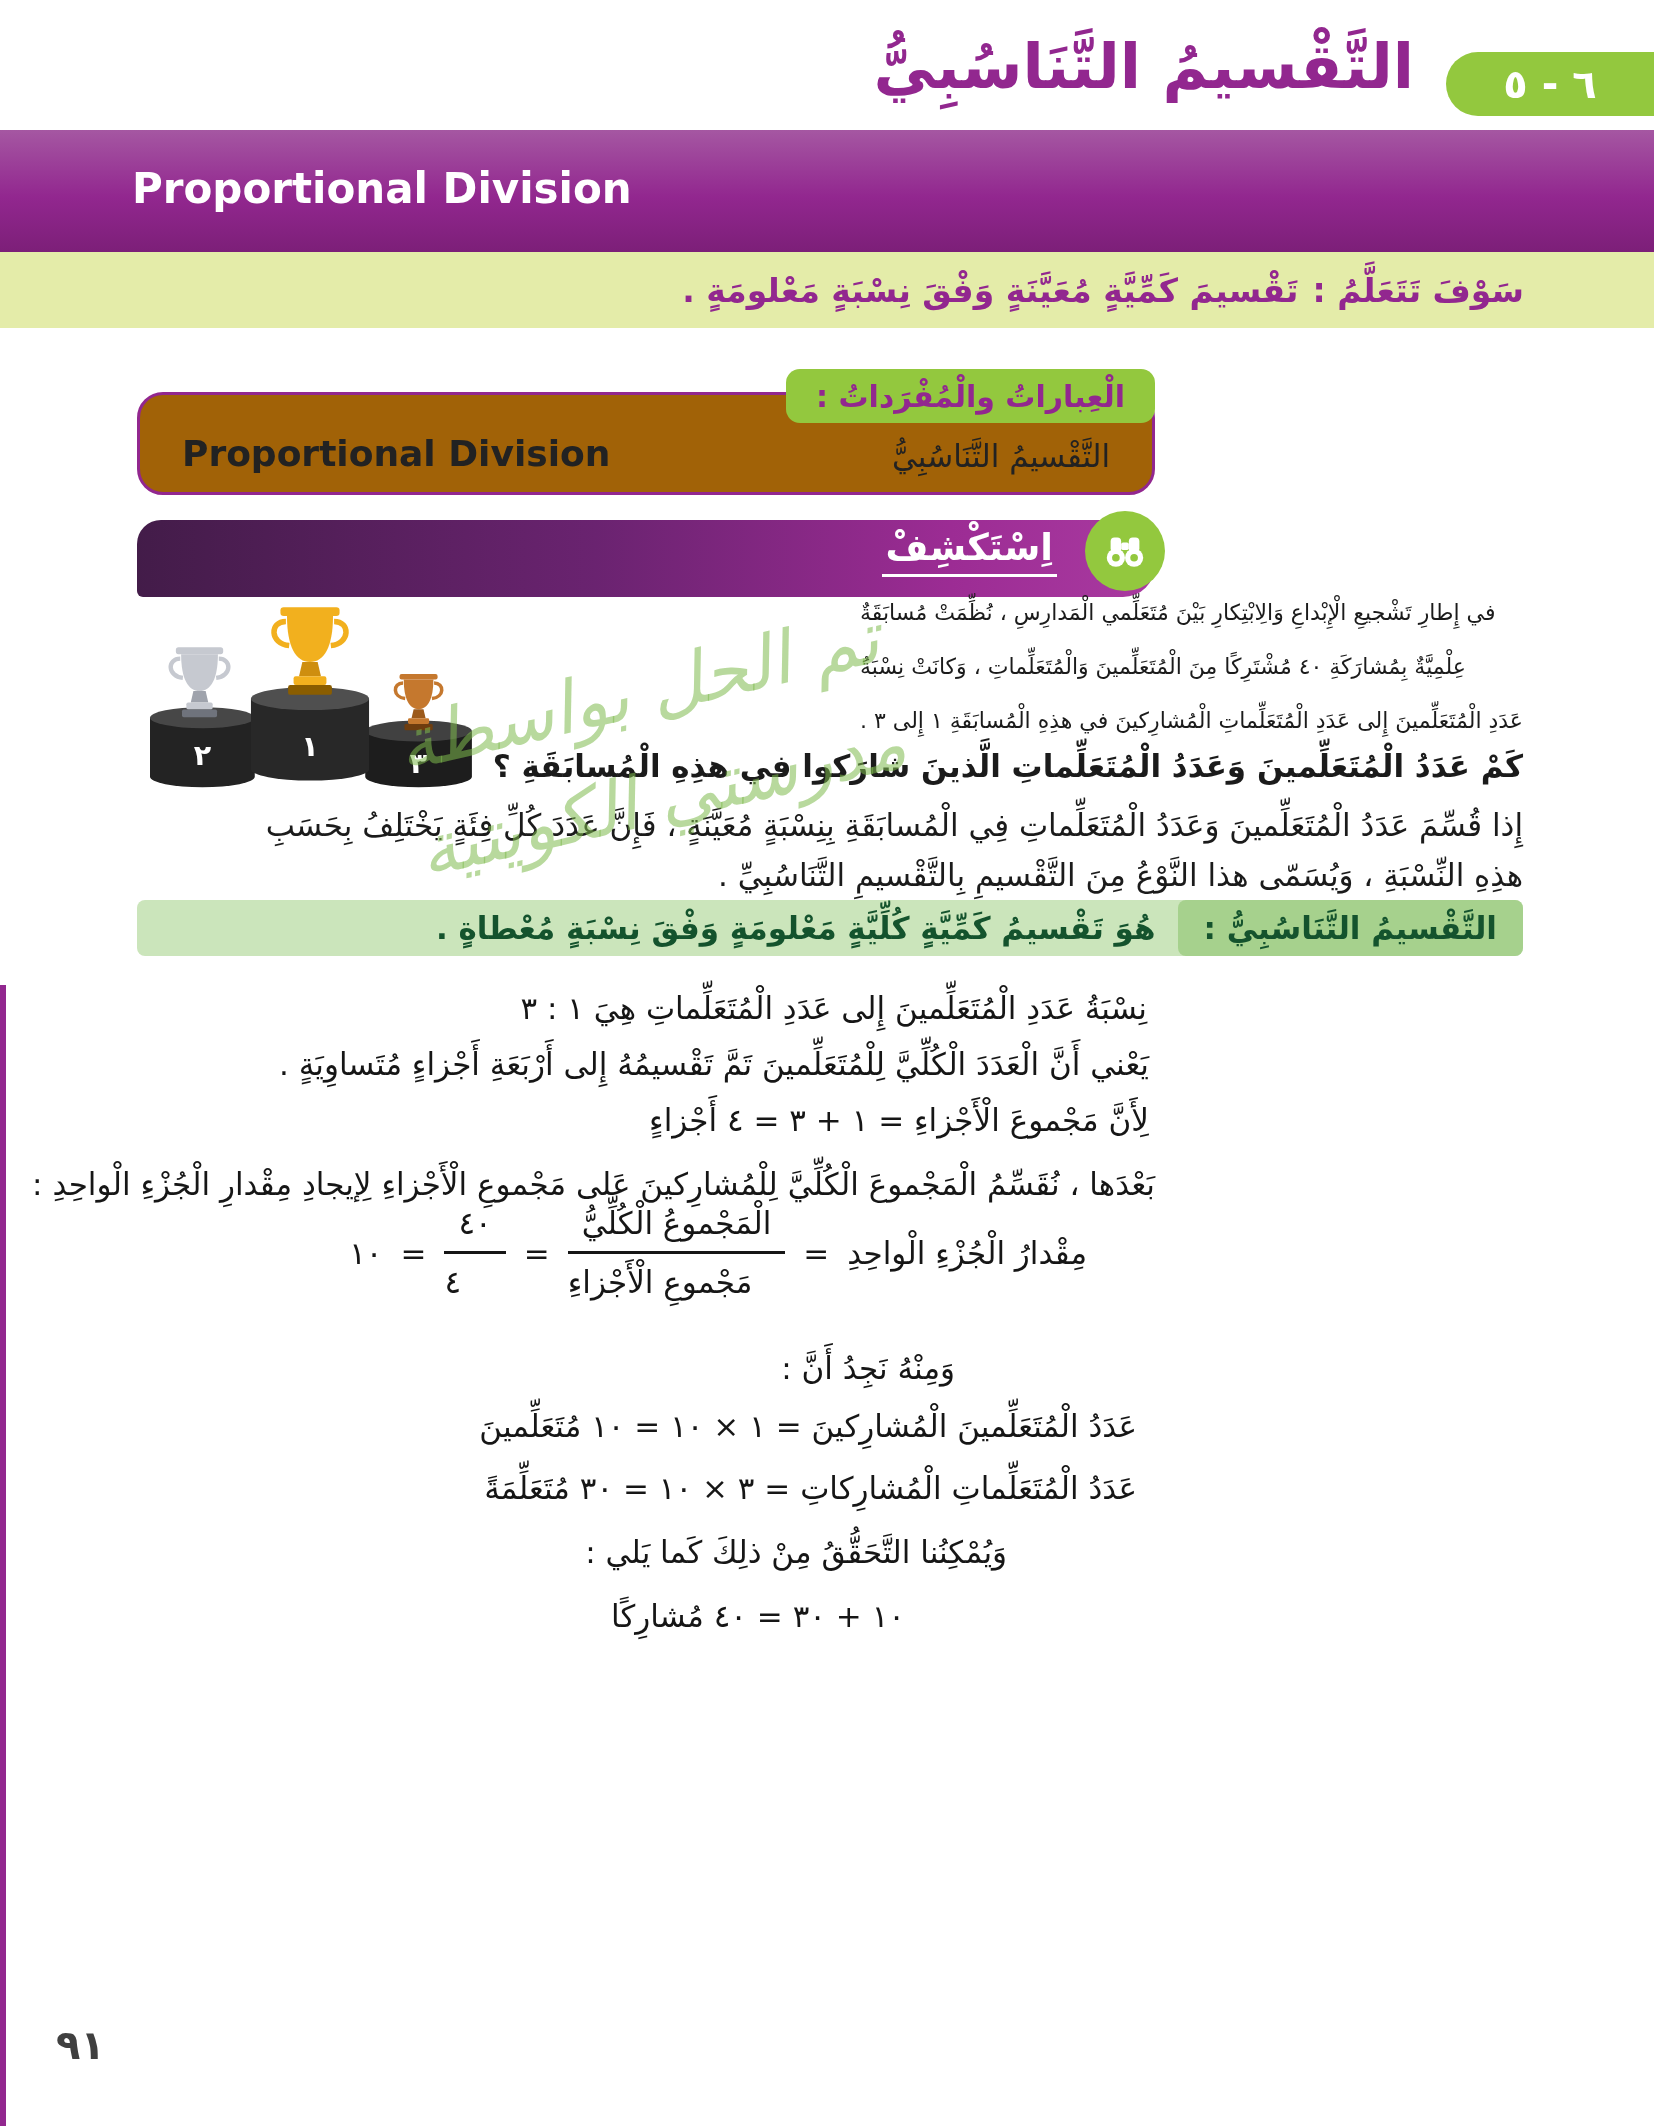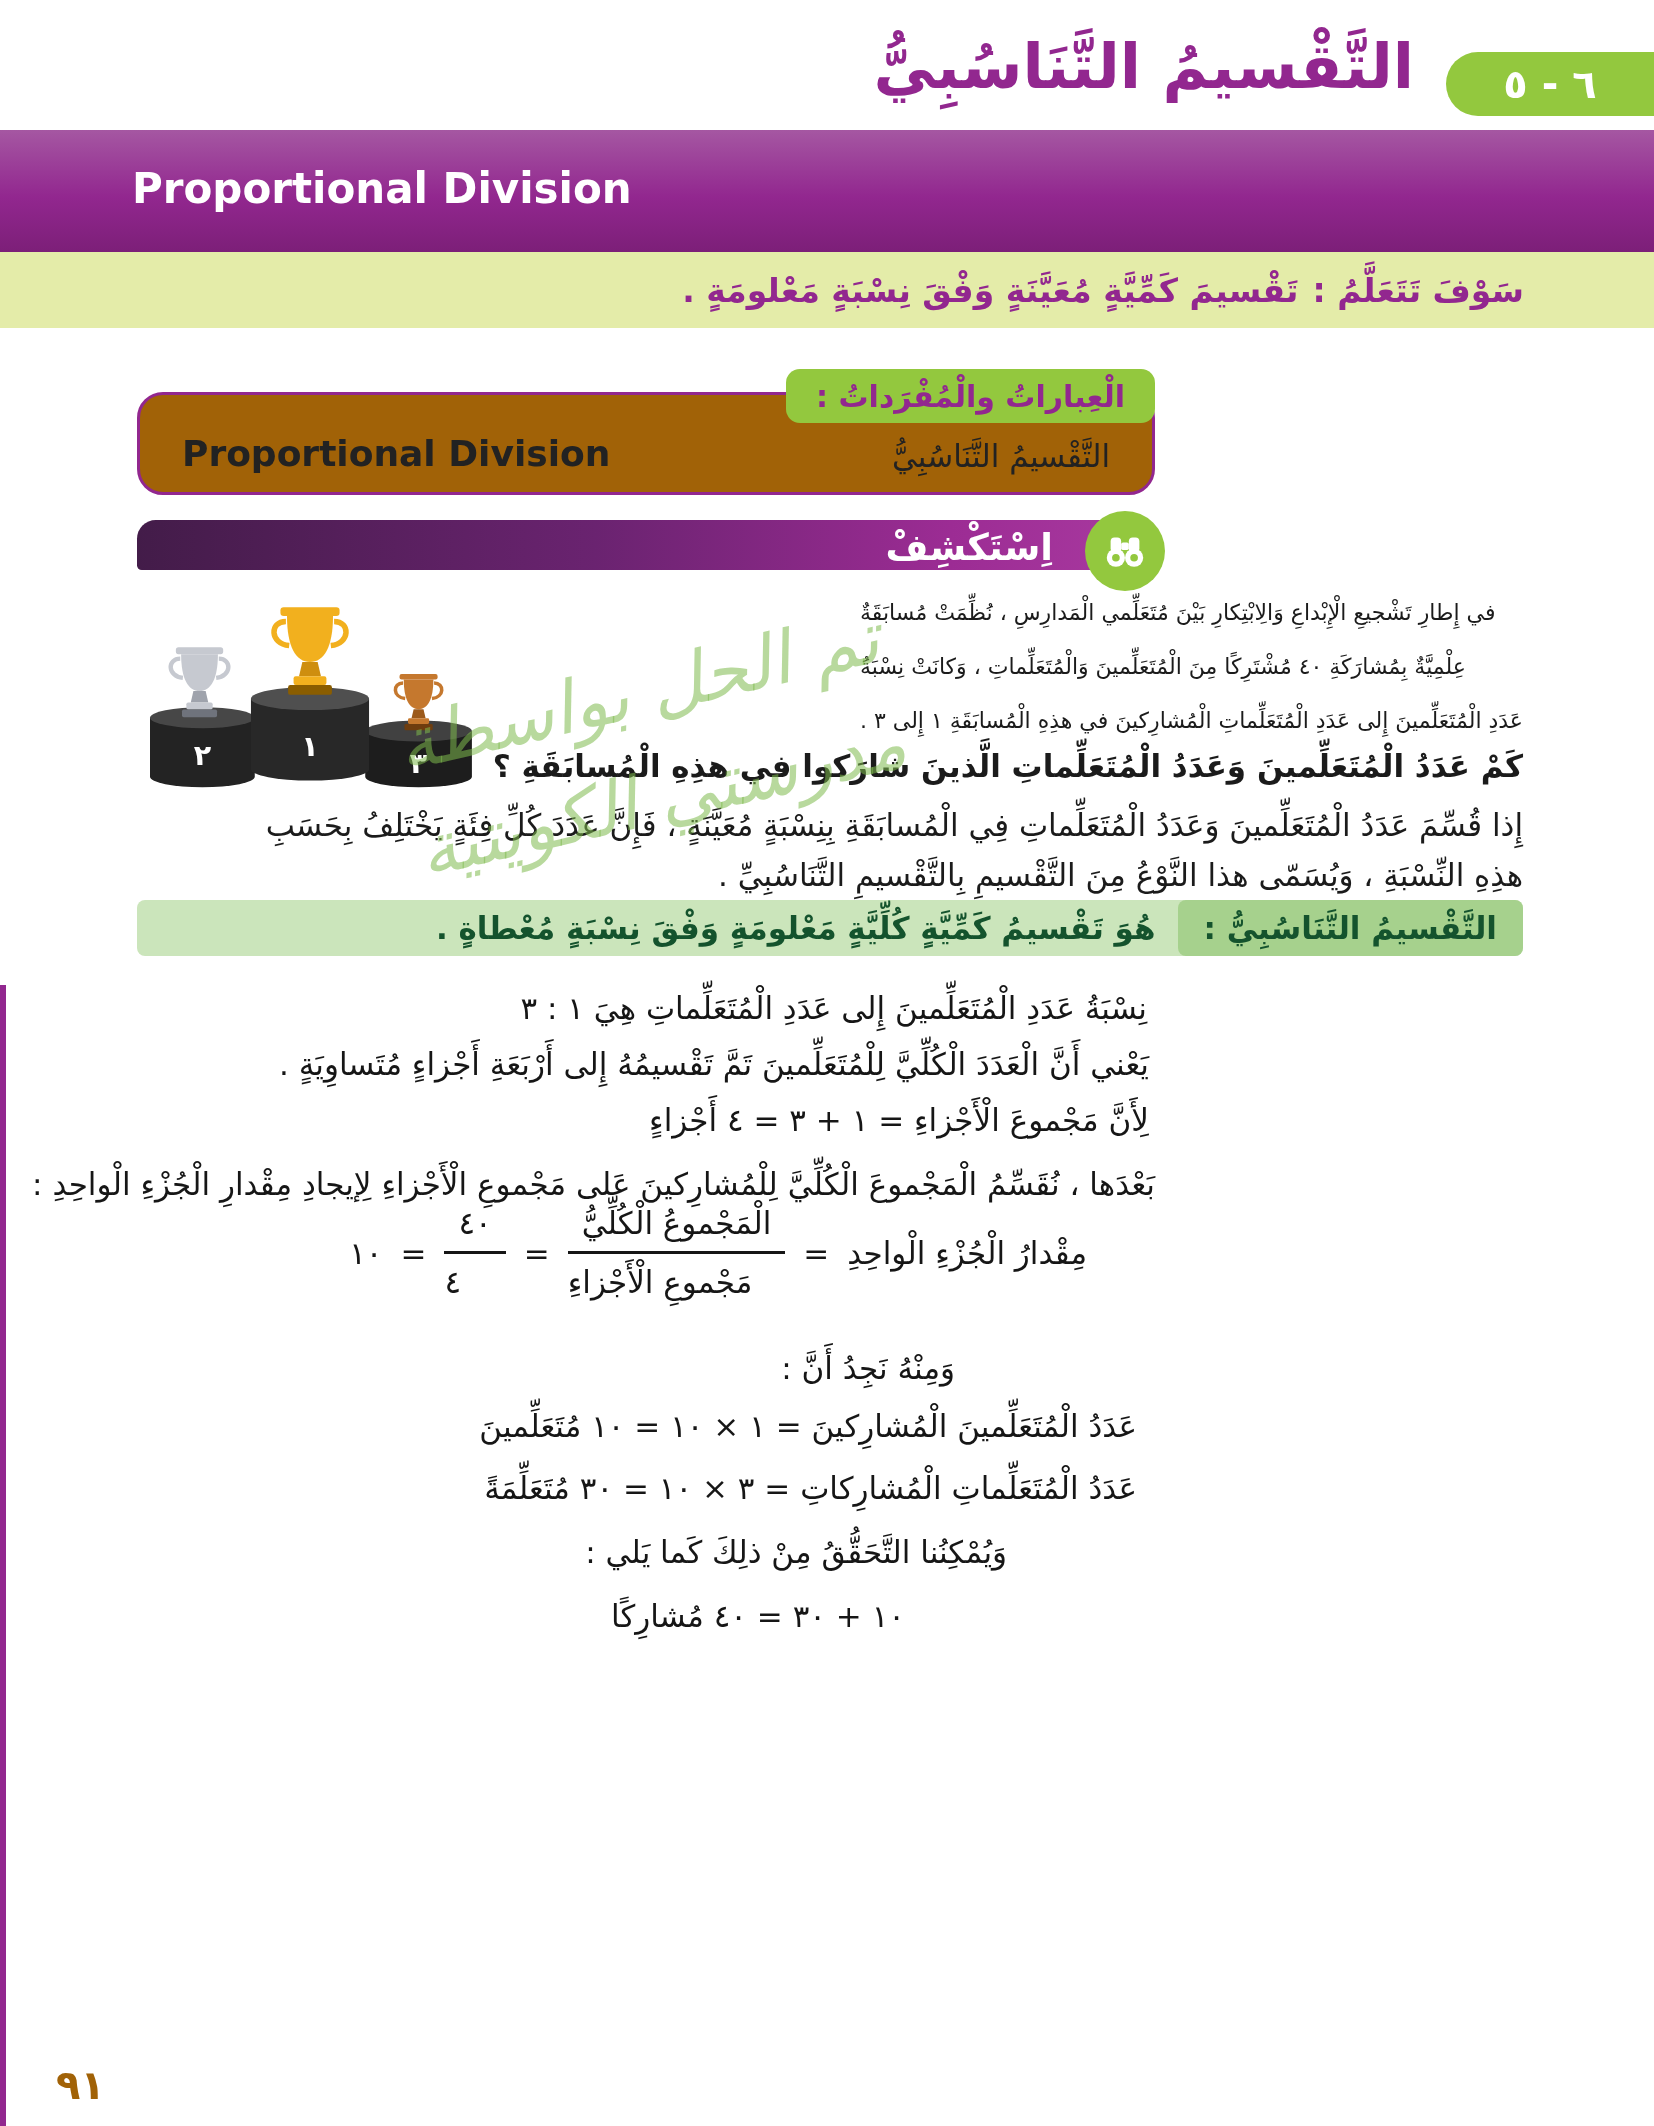--- a/index.html
+++ b/index.html
@@ -43,21 +43,21 @@
     position:absolute; top:-26px; right:-3px; height:54px; padding:0 30px;
     background:var(--green,#93C83E); border-radius:14px;
     display:flex; align-items:center;
     color:var(--purple,#92278F); font-weight:bold; font-size:30px; direction:rtl;
   }
   .vocab-term-ar { position:absolute; right:42px; bottom:18px; font-size:31px; color:#222; direction:rtl; }
   .vocab-term-en { position:absolute; left:42px; bottom:18px; font-size:36px; font-weight:600; color:#222; }
 
   
   .explore-band {
-    position:absolute; top:520px; left:137px; width:1018px; height:50px;
+    position:absolute; top:520px; left:137px; width:1018px; height:77px;
     background:linear-gradient(90deg,#431C49 0%, #6A2370 45%, #9C2C94 80%, #A93AA0 100%);
     border-radius:24px 32px 32px 6px;
     padding-left:24px;
   }
   .explore-circle {
     position:absolute; right:-10px; top:-9px; width:80px; height:80px; border-radius:50%;
     background:var(--green,#93C83E); display:flex; align-items:center; justify-content:center;
   }
   .binoc { width:46px; height:46px; }
   .explore-title {
@@ -110,21 +110,21 @@
   .frac .num { border-bottom:3px solid #161616; padding:0 14px 10px; }
   .frac .den { padding-top:10px; }
 
   
   .watermark {
     position:absolute; left:330px; top:636px; width:640px; transform:rotate(-13deg);
     color:rgba(125,186,77,0.55); font-size:72px; font-style:italic; text-align:center;
     line-height:1.5; direction:rtl; pointer-events:none;
   }
   .left-stripe { position:absolute; left:0; top:985px; width:6px; height:1141px; background:var(--purple,#92278F); }
-  .page-number { position:absolute; left:56px; top:2022px; font-size:40px; font-weight:bold; color:#a16207;margin-top:40px; }
+  .page-number { position:absolute; left:56px; top:2022px; font-size:40px; font-weight:bold; color:#404040; }
 </style>
 </head>
 <body>
 
 <div class="page">
 
   <div class="lesson-badge">
     <span dir="ltr">٦ - ٥</span>
   </div>
   <div class="title-ar">التَّقْسيمُ التَّنَاسُبِيُّ</div>

